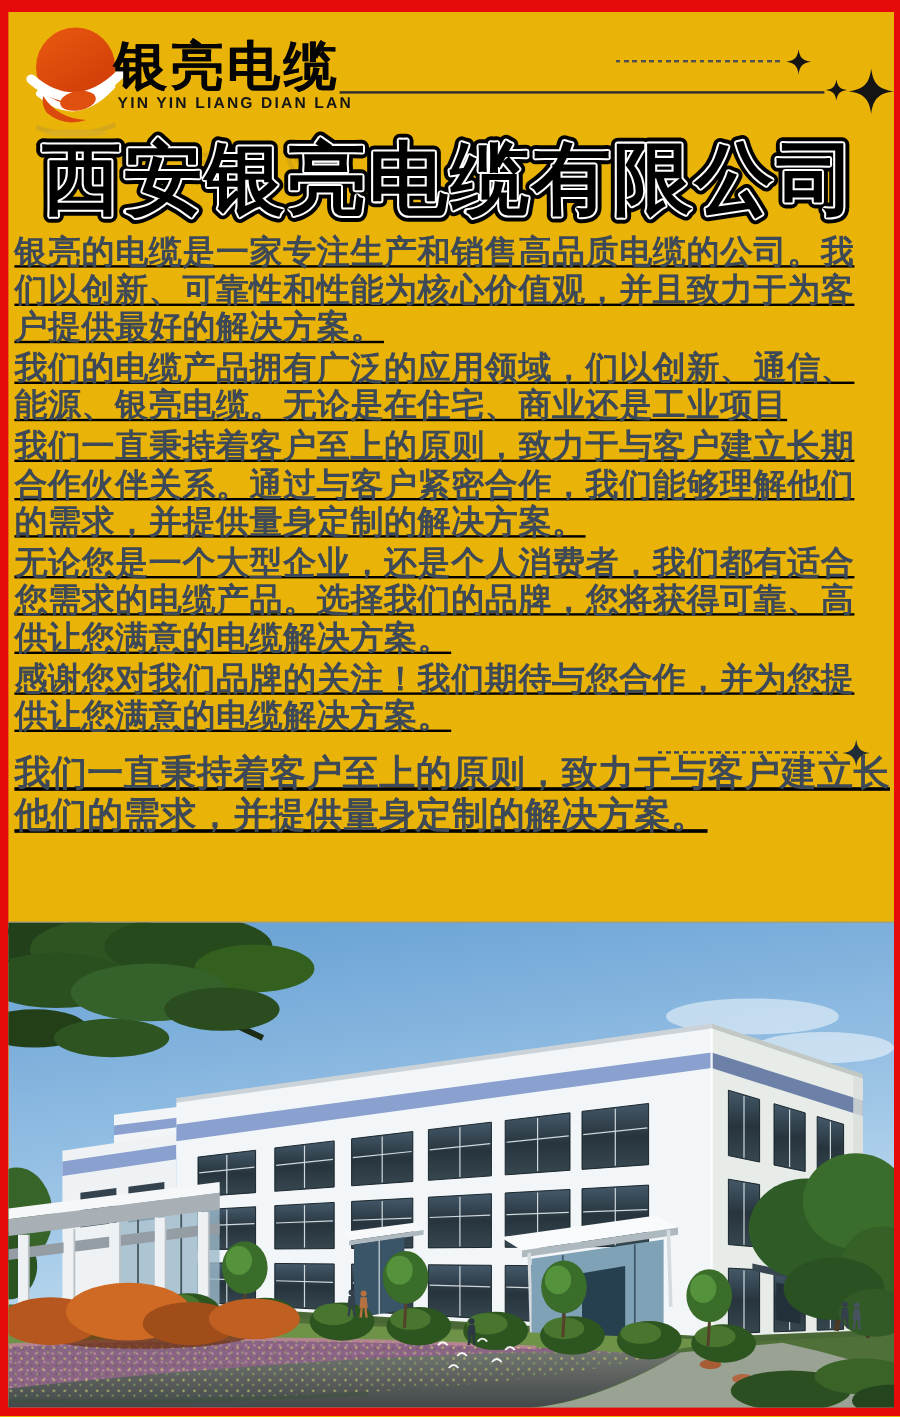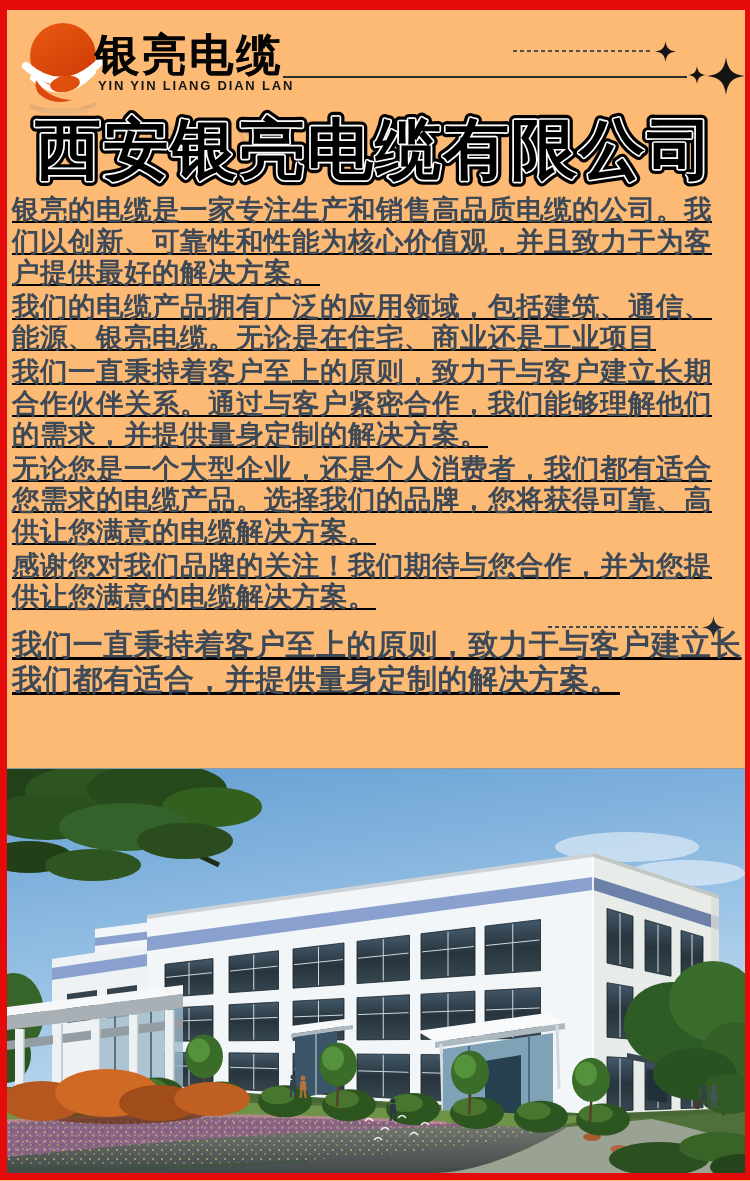--- a/index.html
+++ b/index.html
@@ -1,16 +1,16 @@
 <!DOCTYPE html>
 <html style="--accent: #e60b0b; --text-col: #3d4956;"><head>
 <meta charset="utf-8">
 <style>
   html,body{margin:0;padding:0;background:#fff;}
-  .page{position:relative;width:750px;height:1181px;background:#fdba74;overflow:hidden;
+  .page{position:relative;width:750px;height:1181px;background:#eab308;overflow:hidden;
         font-family:"Liberation Sans","DejaVu Sans",sans-serif;}
   
   .border-red{position:absolute;background:var(--accent,#e60b0b);}
   .b-top{left:0;top:0;width:750px;height:10px;}
   .b-left{left:0;top:0;width:7px;height:1180px;}
   .b-right{left:745px;top:0;width:5px;height:1180px;}
   .b-bottom{left:0;top:1172px;width:750px;height:8px;}
   
   .header{position:absolute;left:20px;top:14px;width:710px;height:100px;}
   .brand-name{position:absolute;left:75px;top:12px;font-size:44px;font-weight:900;color:#050505;
@@ -103,40 +103,40 @@
     <text x="367" y="72" text-anchor="middle" fill="#000" stroke="#fff" stroke-width="3.4" paint-order="stroke" stroke-linejoin="round">西安银亮电缆有限公司</text>
   </svg>
 
   <div class="text-block">
     <p class="para">
       <span class="line">银亮的电缆是一家专注生产和销售高品质电缆的公司。我</span>
       <span class="line">们以创新、可靠性和性能为核心价值观，并且致力于为客</span>
       <span class="line">户提供最好的解决方案。</span>
     </p>
     <p class="para">
-      <span class="line">我们的电缆产品拥有广泛的应用领域，包括建筑、通信、</span>
+      <span class="line">我们的电缆产品拥有广泛的应用领域，们以创新、通信、</span>
       <span class="line">能源、银亮电缆。无论是在住宅、商业还是工业项目</span>
     </p>
     <p class="para">
       <span class="line">我们一直秉持着客户至上的原则，致力于与客户建立长期</span>
       <span class="line">合作伙伴关系。通过与客户紧密合作，我们能够理解他们</span>
       <span class="line">的需求，并提供量身定制的解决方案。</span>
     </p>
     <p class="para">
       <span class="line">无论您是一个大型企业，还是个人消费者，我们都有适合</span>
       <span class="line">您需求的电缆产品。选择我们的品牌，您将获得可靠、高</span>
       <span class="line">供让您满意的电缆解决方案。</span>
     </p>
     <p class="para">
       <span class="line">感谢您对我们品牌的关注！我们期待与您合作，并为您提</span>
       <span class="line">供让您满意的电缆解决方案。</span>
     </p>
     <p class="para-em">
       <span class="line">我们一直秉持着客户至上的原则，致力于与客户建立长</span>
-      <span class="line">我们都有适合，并提供量身定制的解决方案。</span>
+      <span class="line">他们的需求，并提供量身定制的解决方案。</span>
     </p>
   </div>
 
   <div class="inline-dash">
     <div class="d-line"></div>
     <div class="d-star sparkle" style="position:absolute;">
       <svg viewBox="0 0 24 24">
           <path d="M12 0 C13 8 16 11 24 12 C16 13 13 16 12 24 C11 16 8 13 0 12 C8 11 11 8 12 0 Z" fill="currentColor"></path>
         </svg>
     </div>

